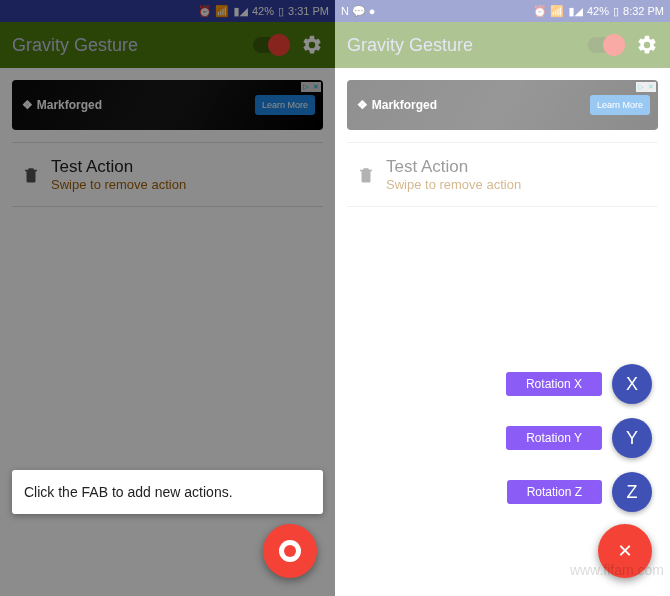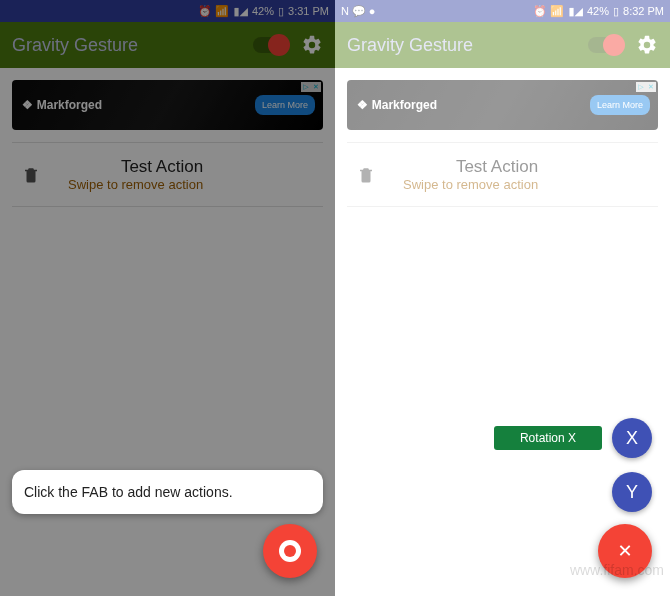--- a/index.html
+++ b/index.html
@@ -90,21 +90,21 @@
   }
   .ad .cta {
     position: absolute;
     right: 8px;
     top: 50%;
     transform: translateY(-50%);
     background: #1e88e5;
     color: #fff;
     font-size: 9px;
     padding: 5px 7px;
-    border-radius: 8px;
+    border-radius: 3px;
   }
   .ad .adclose {
     position: absolute;
     right: 2px;
     top: 2px;
     width: 20px;
     height: 10px;
     background: rgba(255,255,255,0.85);
     display: flex;
   }
@@ -115,43 +115,42 @@
     justify-content: center;
     font-size: 7px;
     color: #00aecb;
   }
   .card {
     margin: 0 12px;
     border-top: 1px solid #e0e0e0;
     border-bottom: 1px solid #e0e0e0;
     padding: 14px 10px;
     display: flex;
-    gap: 28px;
-    align-items: center;
-    text-align: right;
+    gap: 11px;
+    align-items: center;
   }
   .trash { width: 18px; height: 20px; color: #555; flex-shrink: 0; }
   .card .col { display: flex; flex-direction: column; }
   .card .title {
     font-family: 'Comic Sans MS', cursive, Arial;
     font-size: 17px;
     color: #222;
   }
   .card .sub {
     font-family: 'Comic Sans MS', cursive, Arial;
     font-size: 13px;
     color: #a16207;
   }
   .tooltip {
     position: absolute;
     bottom: 82px;
     left: 12px;
     right: 12px;
     background: #fff;
-    border-radius: 12px;
+    border-radius: 3px;
     padding: 14px 12px;
     font-family: 'Comic Sans MS', cursive, Arial;
     font-size: 14px;
     color: #222;
     box-shadow: 0 2px 6px rgba(0,0,0,0.3);
   }
   .fab {
     position: absolute;
     bottom: 18px;
     right: 18px;
@@ -189,24 +188,24 @@
     flex-direction: column;
     gap: 14px;
     align-items: flex-end;
   }
   .speed-item {
     display: flex;
     align-items: center;
     gap: 10px;
   }
   .chip {
-    background: #15803d;
+    background: #8b5cf6;
     color: #fff;
     font-size: 12px;
-    padding: 5px 26px;
+    padding: 5px 20px;
     border-radius: 3px;
     font-family: 'Comic Sans MS', cursive, Arial;
     text-align: center;
   }
   .minifab {
     width: 40px;
     height: 40px;
     background: #3F51B5;
     border-radius: 50%;
     display: flex;
@@ -347,21 +346,26 @@
   </div>
 
   <div class="overlay-light"></div>
 
   <div class="speed-dial">
     <div class="speed-item">
       <span class="chip">Rotation X</span>
       <span class="minifab">X</span>
     </div>
     <div class="speed-item">
+      <span class="chip">Rotation Y</span>
       <span class="minifab">Y</span>
+    </div>
+    <div class="speed-item">
+      <span class="chip">Rotation Z</span>
+      <span class="minifab">Z</span>
     </div>
   </div>
 
   <div class="fab close-fab">
     <span class="x">✕</span>
   </div>
 </div>
 
 <div class="watermark">www.fifam.com</div>
 

